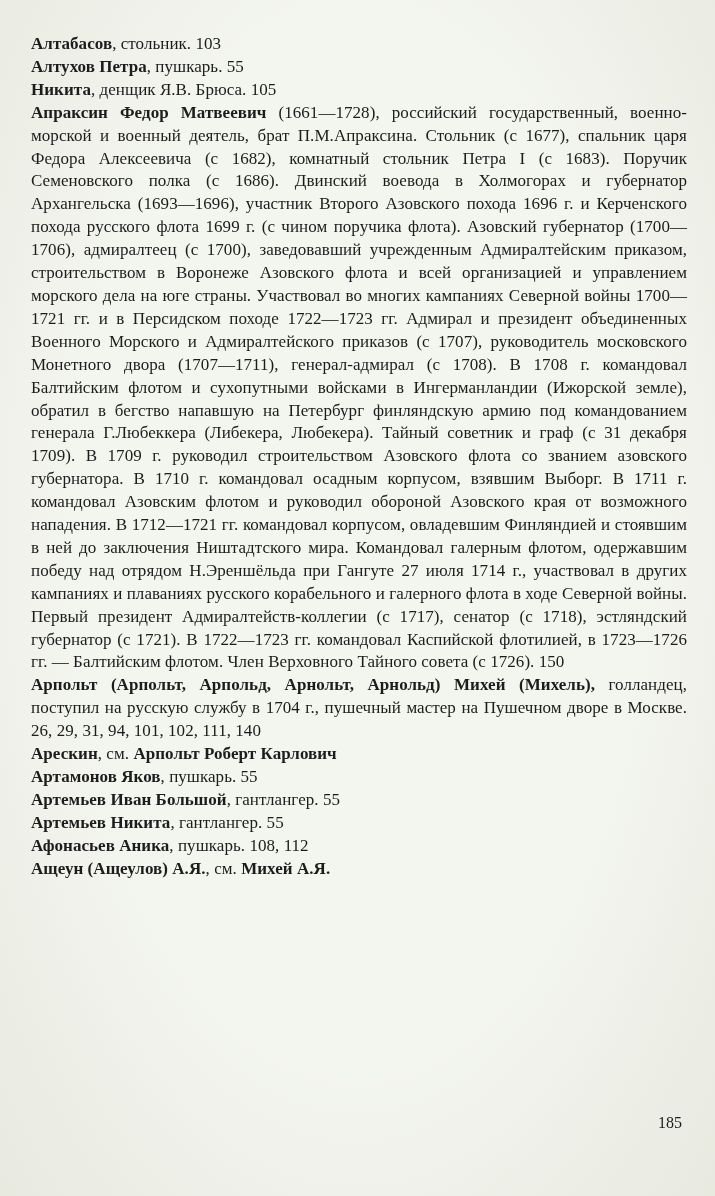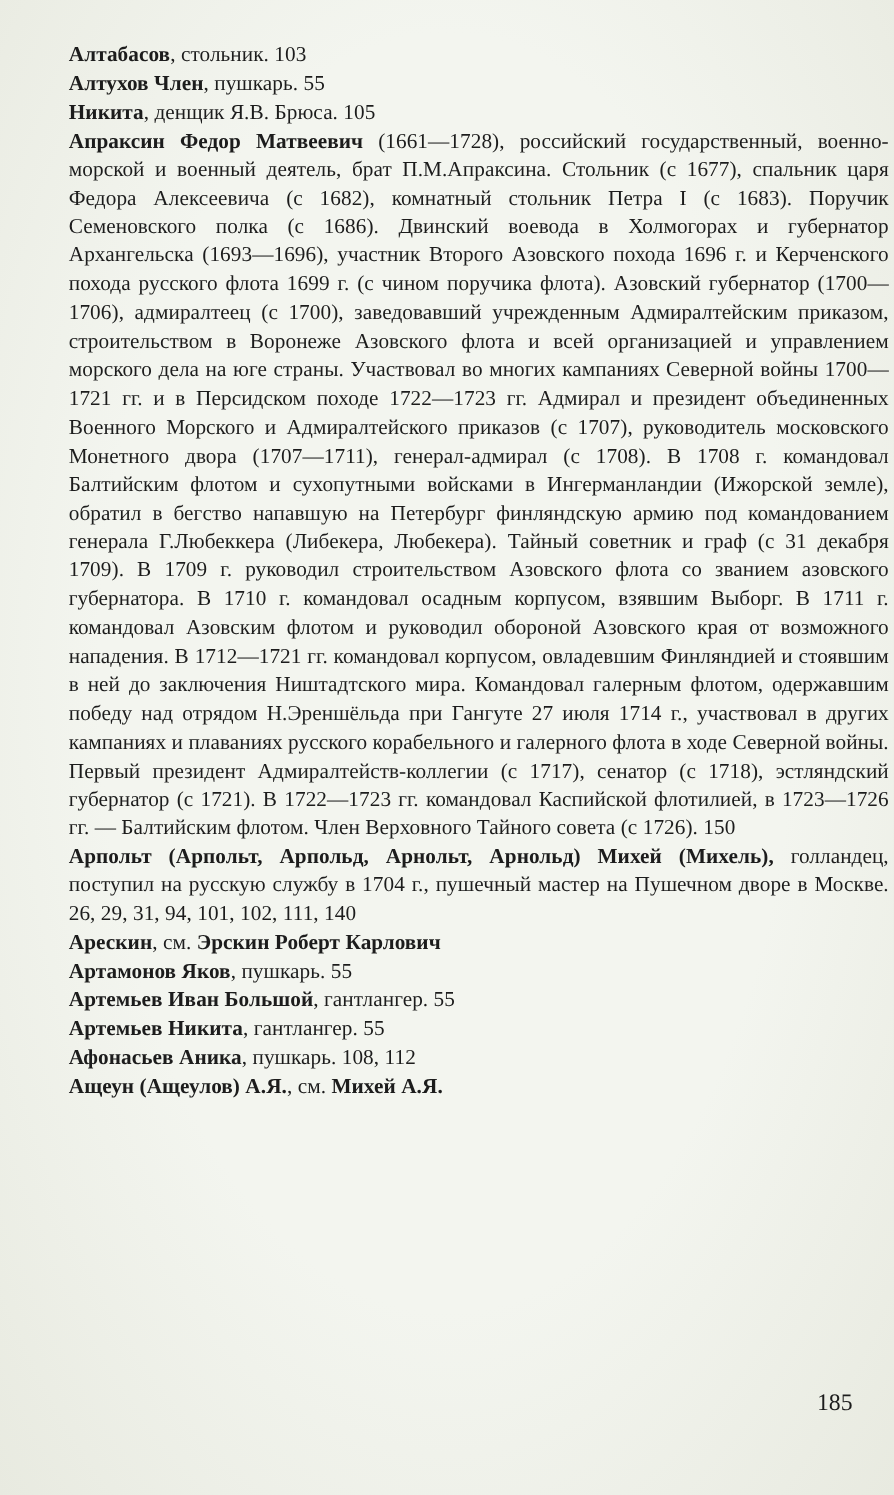--- a/index.html
+++ b/index.html
@@ -19,51 +19,50 @@
     position: absolute;
     left: 0; top: 0;
     width: 715px; height: 1196px;
     background: radial-gradient(ellipse at 50% 45%, #f3f5ef 55%, #e8eae0 100%);
   }
   .text-block {
     position: absolute;
     left: 31px;
     top: 33px;
     width: 656px;
-    margin-left: 24px;
   }
   p.entry {
     margin: 0;
     font-size: 17px;
     line-height: 22.9px;
     text-align: justify;
     letter-spacing: 0.05px;
   }
   p.entry b {
     font-weight: bold;
   }
   .page-number {
     position: absolute;
     right: 33px;
     top: 1112px;
-    font-size: 19px;
+    font-size: 16px;
     line-height: 22px;
   }
 </style>
 </head>
 <body>
 
 <div class="page">
   <div class="text-block">
       <p class="entry"><b>Алтабасов</b><span>, стольник. 103</span></p>
-      <p class="entry"><b>Алтухов Член</b><span>, пушкарь. 55</span></p>
+      <p class="entry"><b>Алтухов Петра</b><span>, пушкарь. 55</span></p>
       <p class="entry"><b>Никита</b><span>, денщик Я.В. Брюса. 105</span></p>
       <p class="entry"><b>Апраксин Федор Матвеевич</b><span> (1661—1728), российский государственный, военно-морской и военный деятель, брат П.М.Апраксина. Стольник (с 1677), спальник царя Федора Алексеевича (с 1682), комнатный стольник Петра I (с 1683). Поручик Семеновского полка (с 1686). Двинский воевода в Холмогорах и губернатор Архангельска (1693—1696), участник Второго Азовского похода 1696 г. и Керченского похода русского флота 1699 г. (с чином поручика флота). Азовский губернатор (1700—1706), адмиралтеец (с 1700), заведовавший учрежденным Адмиралтейским приказом, строительством в Воронеже Азовского флота и всей организацией и управлением морского дела на юге страны. Участвовал во многих кампаниях Северной войны 1700—1721 гг. и в Персидском походе 1722—1723 гг. Адмирал и президент объединенных Военного Морского и Адмиралтейского приказов (с 1707), руководитель московского Монетного двора (1707—1711), генерал-адмирал (с 1708). В 1708 г. командовал Балтийским флотом и сухопутными войсками в Ингерманландии (Ижорской земле), обратил в бегство напавшую на Петербург финляндскую армию под командованием генерала Г.Любеккера (Либекера, Любекера). Тайный советник и граф (с 31 декабря 1709). В 1709 г. руководил строительством Азовского флота со званием азовского губернатора. В 1710 г. командовал осадным корпусом, взявшим Выборг. В 1711 г. командовал Азовским флотом и руководил обороной Азовского края от возможного нападения. В 1712—1721 гг. командовал корпусом, овладевшим Финляндией и стоявшим в ней до заключения Ништадтского мира. Командовал галерным флотом, одержавшим победу над отрядом Н.Эреншёльда при Гангуте 27 июля 1714 г., участвовал в других кампаниях и плаваниях русского корабельного и галерного флота в ходе Северной войны. Первый президент Адмиралтейств-коллегии (с 1717), сенатор (с 1718), эстляндский губернатор (с 1721). В 1722—1723 гг. командовал Каспийской флотилией, в 1723—1726 гг. — Балтийским флотом. Член Верховного Тайного совета (с 1726). 150</span></p>
       <p class="entry"><b>Арпольт (Арпольт, Арпольд, Арнольт, Арнольд) Михей (Михель),</b><span> голландец, поступил на русскую службу в 1704 г., пушечный мастер на Пушечном дворе в Москве. 26, 29, 31, 94, 101, 102, 111, 140</span></p>
-      <p class="entry"><b>Арескин</b><span>, см. </span><b>Эрскин Роберт Карлович</b></p>
+      <p class="entry"><b>Арескин</b><span>, см. </span><b>Арпольт Роберт Карлович</b></p>
       <p class="entry"><b>Артамонов Яков</b><span>, пушкарь. 55</span></p>
       <p class="entry"><b>Артемьев Иван Большой</b><span>, гантлангер. 55</span></p>
       <p class="entry"><b>Артемьев Никита</b><span>, гантлангер. 55</span></p>
       <p class="entry"><b>Афонасьев Аника</b><span>, пушкарь. 108, 112</span></p>
       <p class="entry"><b>Ащеун (Ащеулов) А.Я.</b><span>, см. </span><b>Михей А.Я.</b></p>
     </div>
   <div class="page-number">185</div>
 </div>
 
 </body></html>

